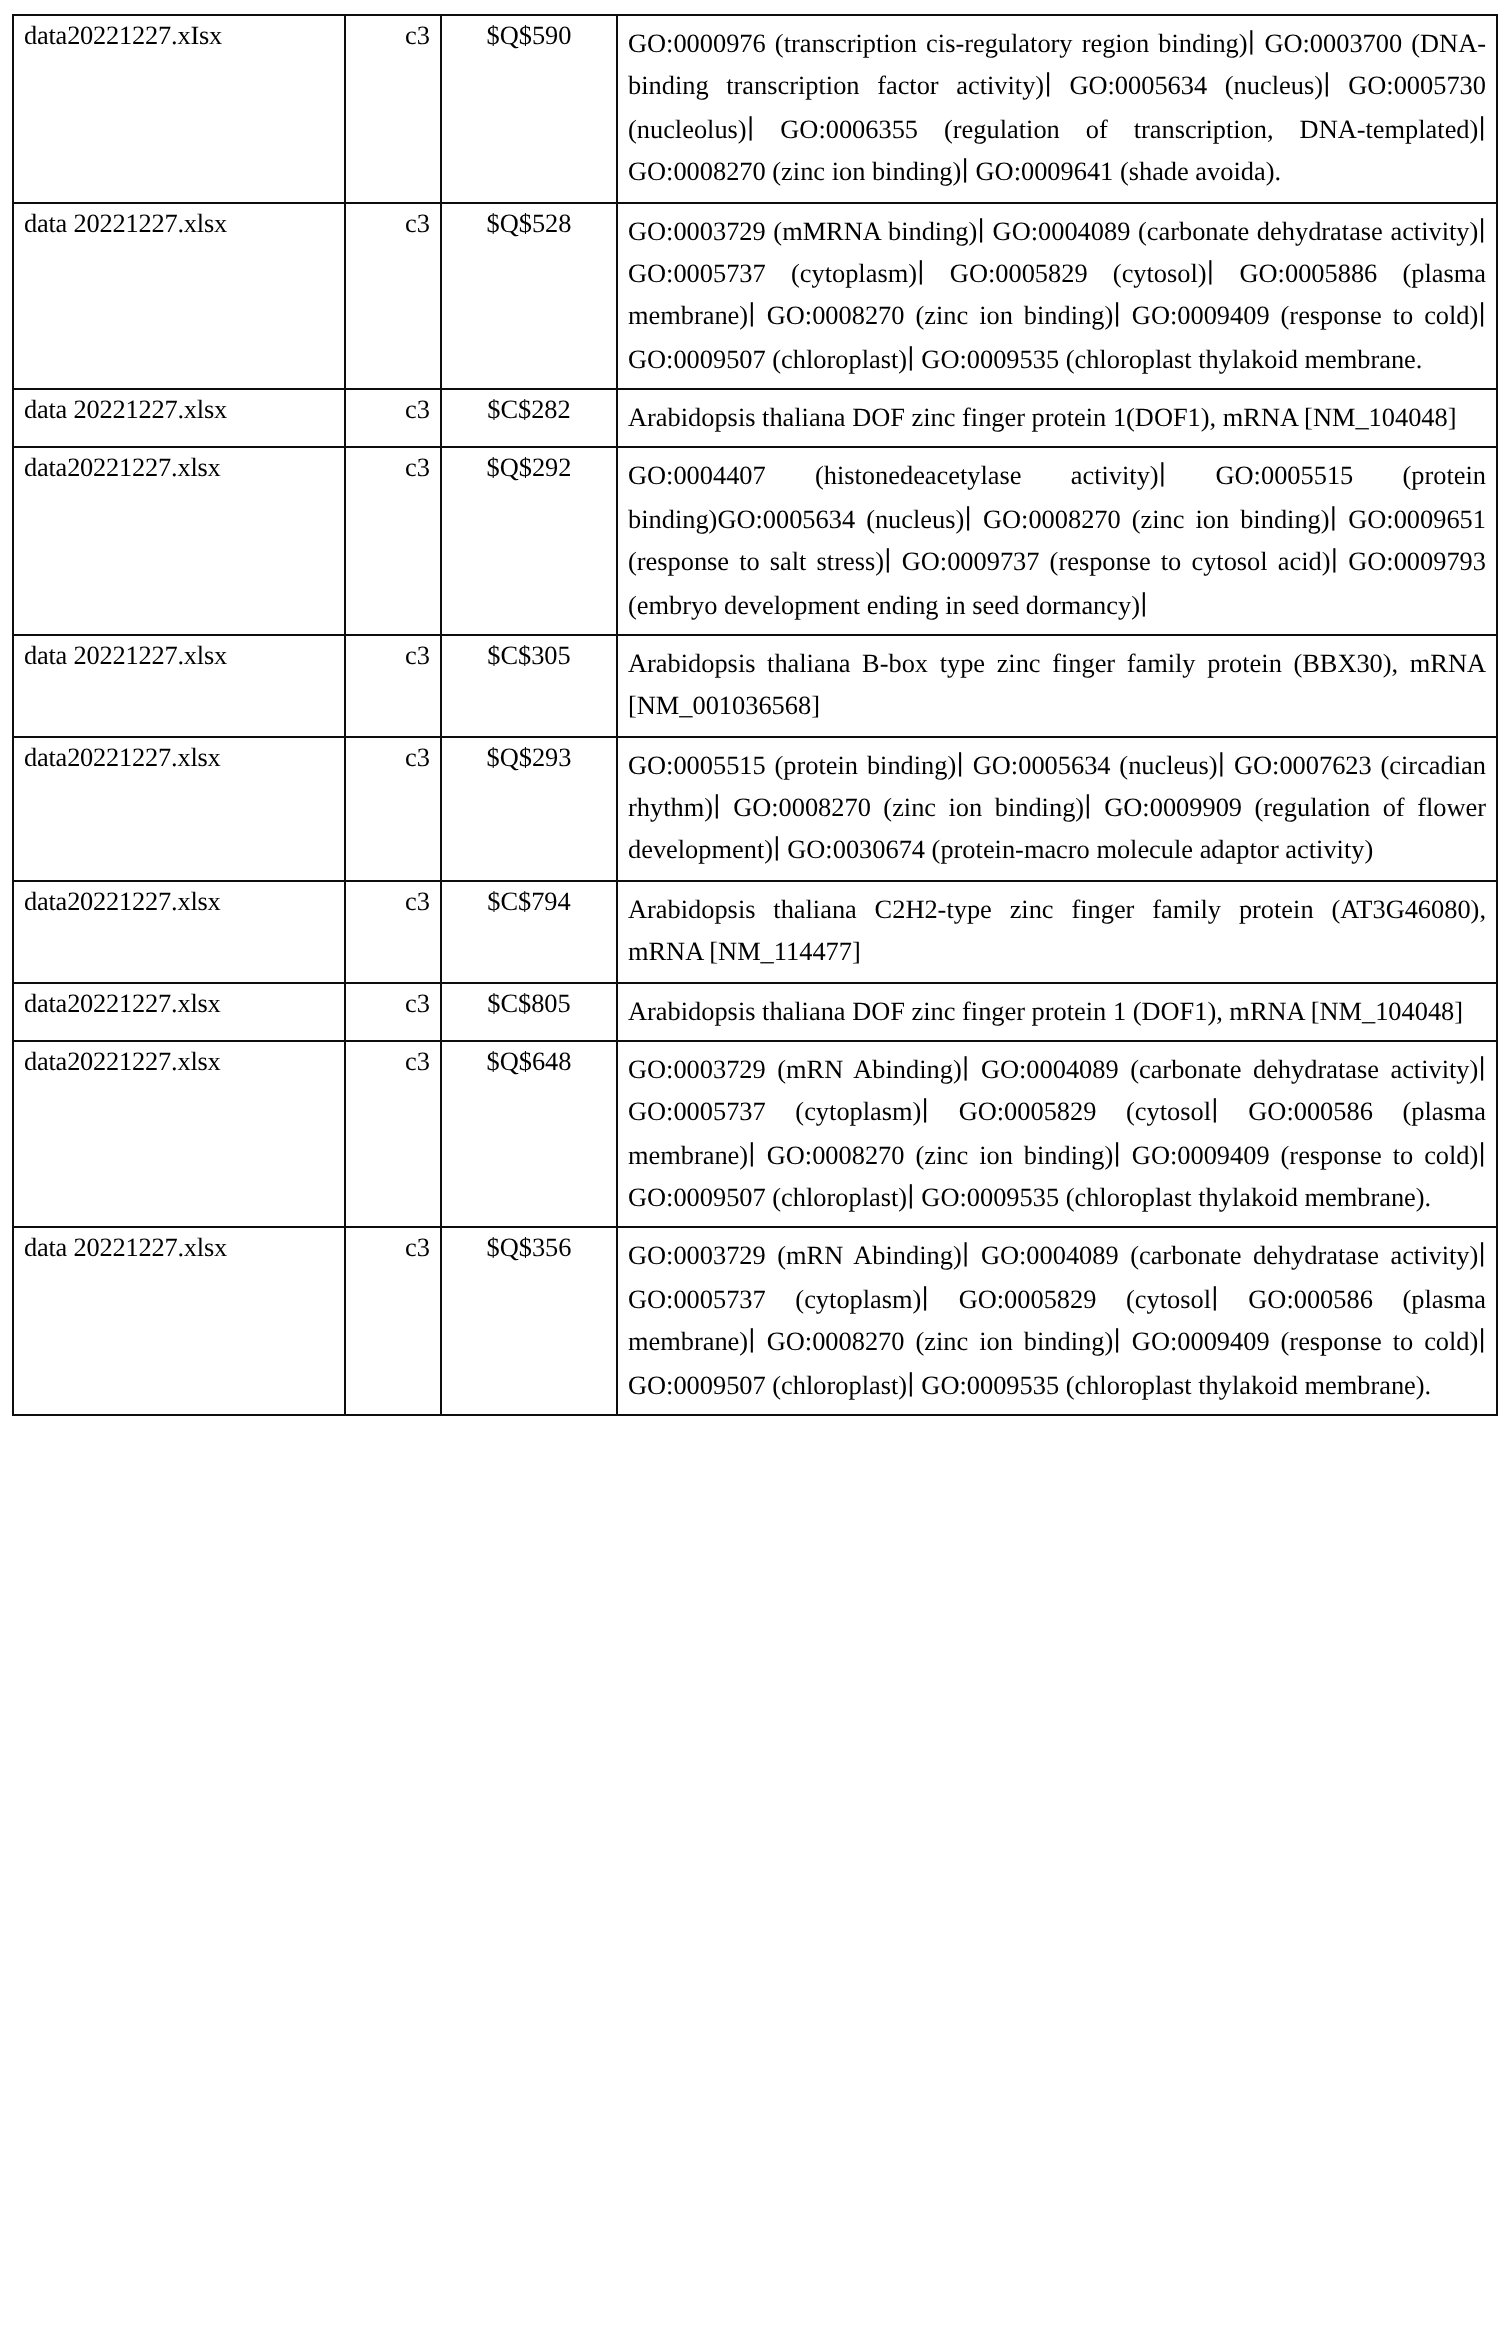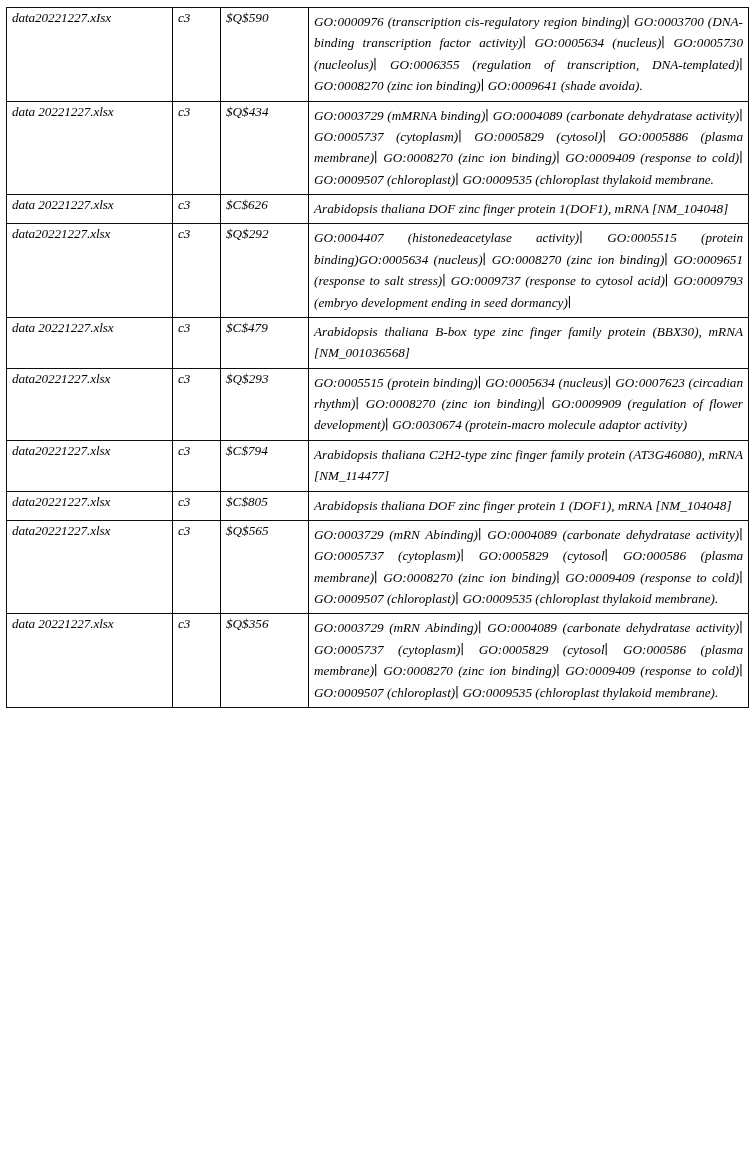--- a/index.html
+++ b/index.html
@@ -14,21 +14,20 @@
     color: #000000;
     overflow: hidden;
   }
 
   #page {
     position: relative;
     width: 656px;
     height: 1170px;
     box-sizing: border-box;
     padding: 7px 8px 10px 6px;
-    font-style: italic;
   }
 
   table.gotable {
     width: 742px;
     border-collapse: collapse;
     table-layout: fixed;
     font-size: 13.2px;
     line-height: 1.0;
   }
 
@@ -42,23 +41,24 @@
     vertical-align: top;
     padding: 3px 5px 4px 5px;
   }
 
   td.file {
     text-align: left;
     white-space: nowrap;
     letter-spacing: -0.1px;
   }
   td.code {
-    text-align: left;
+    text-align: right;
   }
   td.cellref {
+    text-align: center;
     white-space: nowrap;
   }
   td.desc {
     text-align: justify;
     text-justify: inter-word;
     line-height: 1.62;
     padding-left: 6px;
     padding-right: 5px;
     hyphens: none;
     margin-top: 42px;
@@ -84,42 +84,42 @@
       <tr>
         <td class="file">data20221227.xIsx</td>
         <td class="code">c3</td>
         <td class="cellref">$Q$590</td>
         <td class="desc">GO:0000976 (transcription cis-regulatory region binding)∣ GO:0003700 (DNA-binding transcription factor activity)∣ GO:0005634 (nucleus)∣ GO:0005730 (nucleolus)∣ GO:0006355 (regulation of transcription, DNA-templated)∣ GO:0008270 (zinc ion binding)∣ GO:0009641 (shade avoida).</td>
       </tr>
 
       <tr>
         <td class="file">data 20221227.xlsx</td>
         <td class="code">c3</td>
-        <td class="cellref">$Q$434</td>
+        <td class="cellref">$Q$528</td>
         <td class="desc">GO:0003729 (mMRNA binding)∣ GO:0004089 (carbonate dehydratase activity)∣ GO:0005737 (cytoplasm)∣ GO:0005829 (cytosol)∣ GO:0005886 (plasma membrane)∣ GO:0008270 (zinc ion binding)∣ GO:0009409 (response to cold)∣ GO:0009507 (chloroplast)∣ GO:0009535 (chloroplast thylakoid membrane.</td>
       </tr>
 
       <tr>
         <td class="file">data 20221227.xlsx</td>
         <td class="code">c3</td>
-        <td class="cellref">$C$626</td>
+        <td class="cellref">$C$282</td>
         <td class="desc single">Arabidopsis thaliana DOF zinc finger protein 1(DOF1), mRNA [NM_104048]</td>
       </tr>
 
       <tr>
         <td class="file">data20221227.xlsx</td>
         <td class="code">c3</td>
         <td class="cellref">$Q$292</td>
         <td class="desc">GO:0004407 (histonedeacetylase activity)∣ GO:0005515 (protein binding)GO:0005634 (nucleus)∣ GO:0008270 (zinc ion binding)∣ GO:0009651 (response to salt stress)∣ GO:0009737 (response to cytosol acid)∣ GO:0009793 (embryo development ending in seed dormancy)∣</td>
       </tr>
 
       <tr>
         <td class="file">data 20221227.xlsx</td>
         <td class="code">c3</td>
-        <td class="cellref">$C$479</td>
+        <td class="cellref">$C$305</td>
         <td class="desc">Arabidopsis thaliana B-box type zinc finger family protein (BBX30), mRNA [NM_001036568]</td>
       </tr>
 
       <tr>
         <td class="file">data20221227.xlsx</td>
         <td class="code">c3</td>
         <td class="cellref">$Q$293</td>
         <td class="desc">GO:0005515 (protein binding)∣ GO:0005634 (nucleus)∣ GO:0007623 (circadian rhythm)∣ GO:0008270 (zinc ion binding)∣ GO:0009909 (regulation of flower development)∣ GO:0030674 (protein-macro molecule adaptor activity)</td>
       </tr>
 
@@ -133,21 +133,21 @@
       <tr>
         <td class="file">data20221227.xlsx</td>
         <td class="code">c3</td>
         <td class="cellref">$C$805</td>
         <td class="desc single">Arabidopsis thaliana DOF zinc finger protein 1 (DOF1), mRNA [NM_104048]</td>
       </tr>
 
       <tr>
         <td class="file">data20221227.xlsx</td>
         <td class="code">c3</td>
-        <td class="cellref">$Q$565</td>
+        <td class="cellref">$Q$648</td>
         <td class="desc">GO:0003729 (mRN Abinding)∣ GO:0004089 (carbonate dehydratase activity)∣ GO:0005737 (cytoplasm)∣ GO:0005829 (cytosol∣ GO:000586 (plasma membrane)∣ GO:0008270 (zinc ion binding)∣ GO:0009409 (response to cold)∣ GO:0009507 (chloroplast)∣ GO:0009535 (chloroplast thylakoid membrane).</td>
       </tr>
 
       <tr>
         <td class="file">data 20221227.xlsx</td>
         <td class="code">c3</td>
         <td class="cellref">$Q$356</td>
         <td class="desc">GO:0003729 (mRN Abinding)∣ GO:0004089 (carbonate dehydratase activity)∣ GO:0005737 (cytoplasm)∣ GO:0005829 (cytosol∣ GO:000586 (plasma membrane)∣ GO:0008270 (zinc ion binding)∣ GO:0009409 (response to cold)∣ GO:0009507 (chloroplast)∣ GO:0009535 (chloroplast thylakoid membrane).</td>
       </tr>
 

